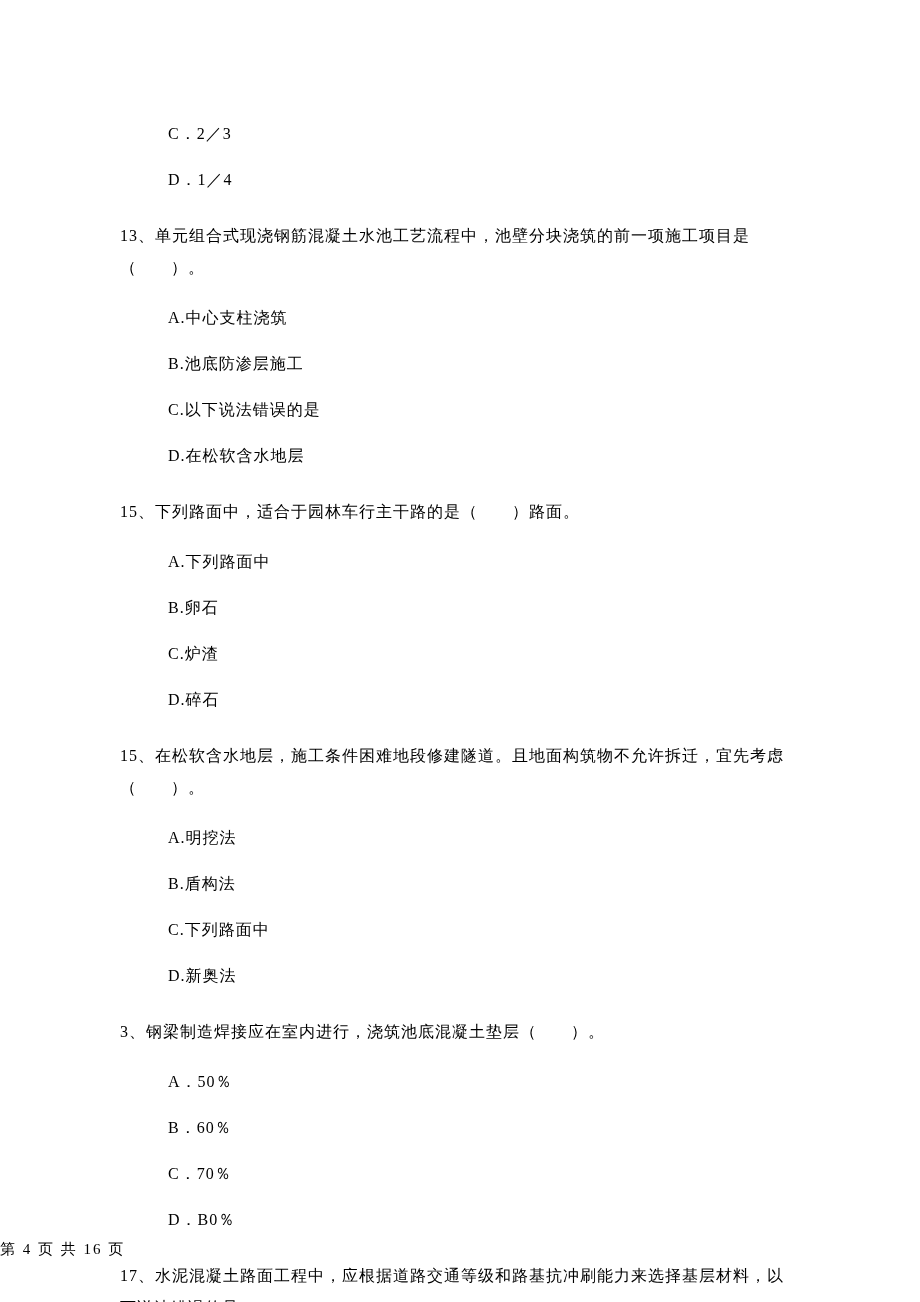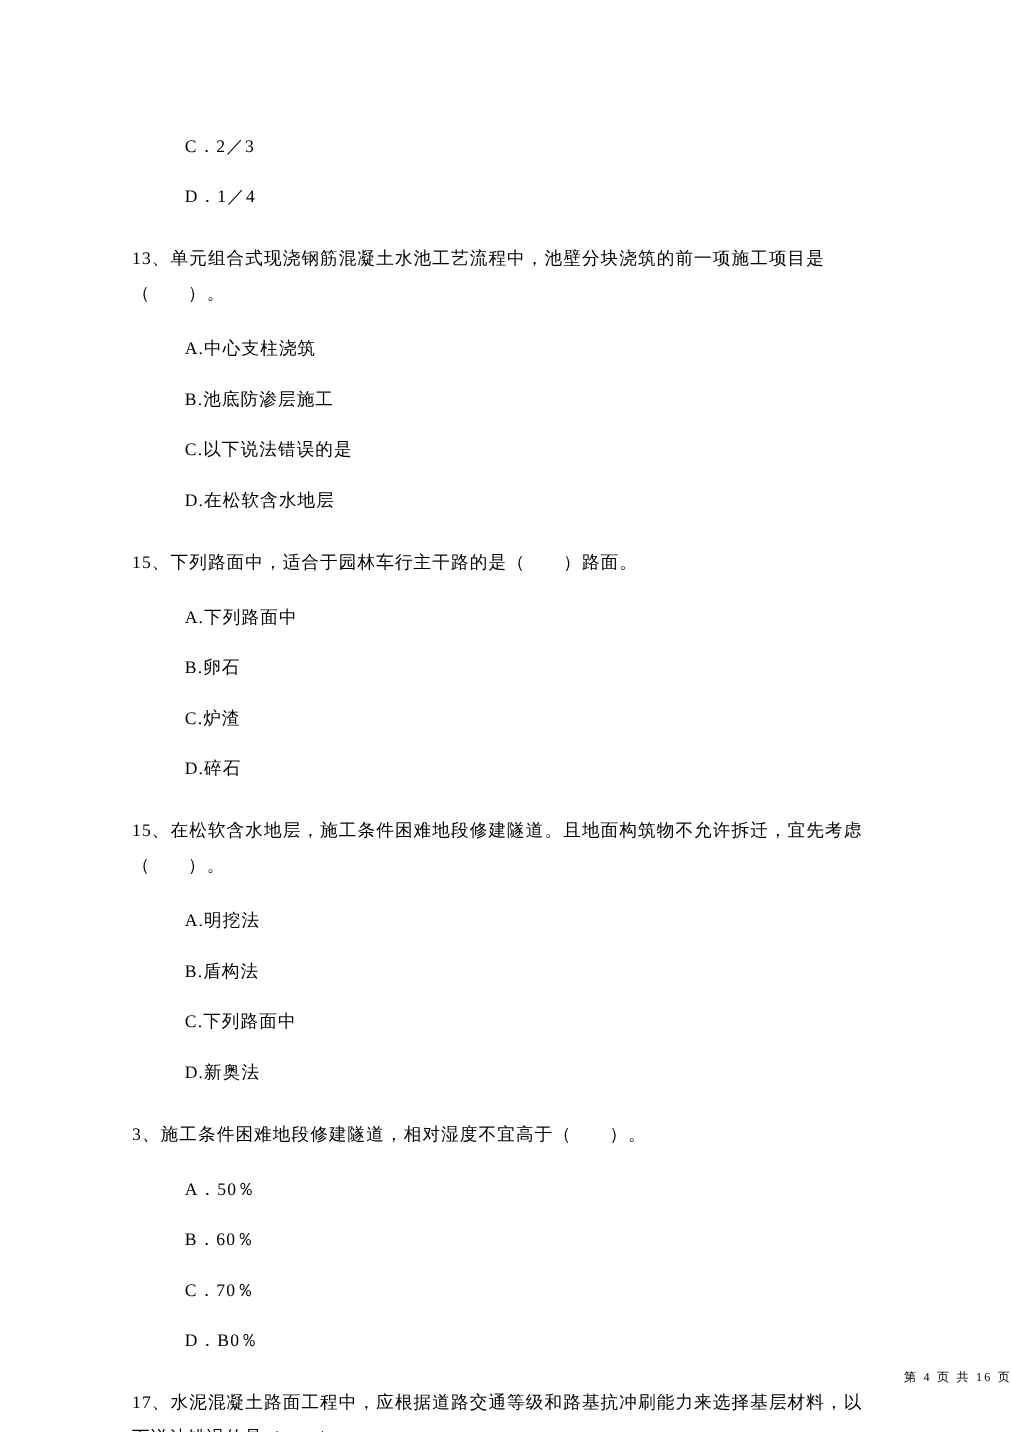--- a/index.html
+++ b/index.html
@@ -24,22 +24,22 @@
       margin-top: 28px;
       margin-bottom: 12px;
       letter-spacing: 1px;
       line-height: 2.0;
     }
     .footer {
       position: absolute;
       bottom: 42px;
       left: 0;
       right: 0;
-      text-align: right;
-      font-size: 11px;
+      text-align: left;
+      font-size: 15px;
       letter-spacing: 2px;
     }
   </style>
 </head>
 <body>
 
 <div class="option">C．2／3</div>
 <div class="option">D．1／4</div>
 
 <div class="question">
@@ -60,21 +60,21 @@
 
 <div class="question">
   <span>15、</span><span>在松软含水地层，施工条件困难地段修建隧道。且地面构筑物不允许拆迁，宜先考虑（　　）。</span>
 </div>
 <div class="option">A.明挖法</div>
 <div class="option">B.盾构法</div>
 <div class="option">C.下列路面中</div>
 <div class="option">D.新奥法</div>
 
 <div class="question">
-  <span>3、</span><span>施工条件困难地段修建隧道，相对湿度不宜高于（　　）。</span>
+  <span>3、</span><span>钢梁制造焊接应在室内进行，浇筑池底混凝土垫层（　　）。</span>
 </div>
 <div class="option">A．50％</div>
 <div class="option">B．60％</div>
 <div class="option">C．70％</div>
 <div class="option">D．B0％</div>
 
 <div class="question">
   <span>17、</span><span>水泥混凝土路面工程中，应根据道路交通等级和路基抗冲刷能力来选择基层材料，以下说法错误的是（　　）。</span>
 </div>
 

